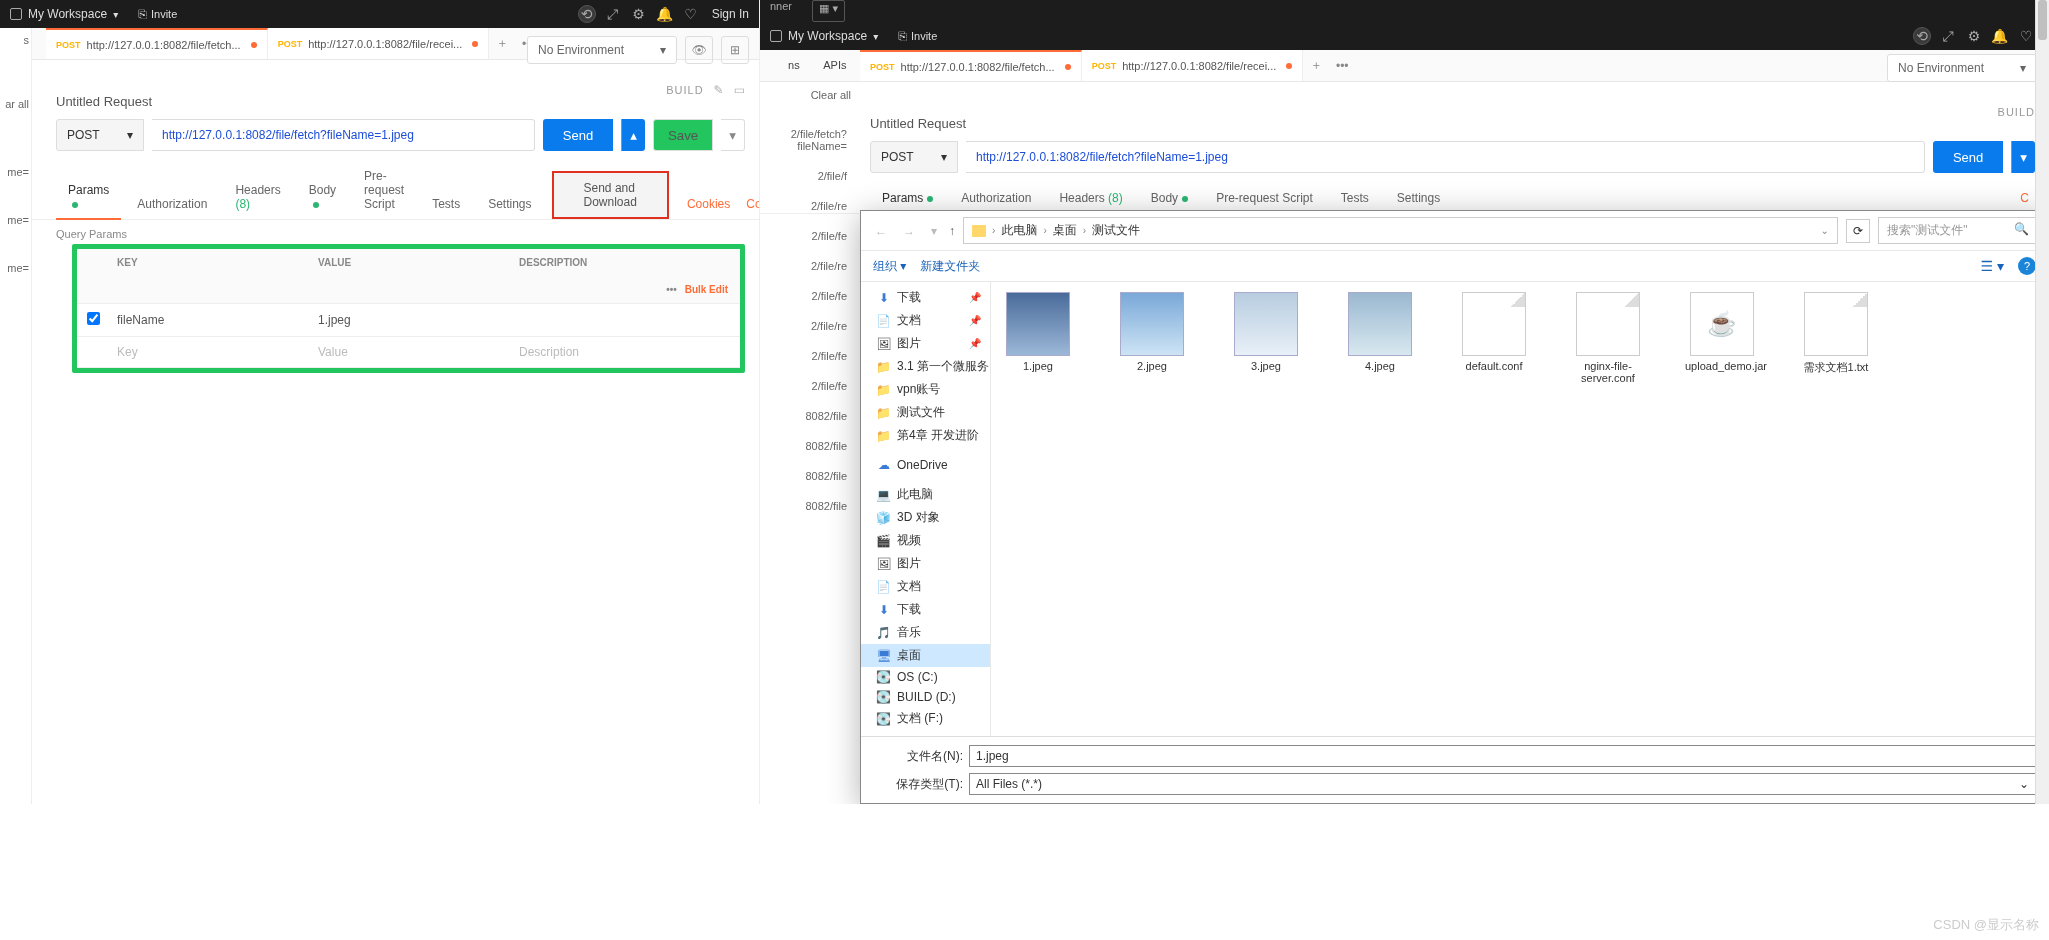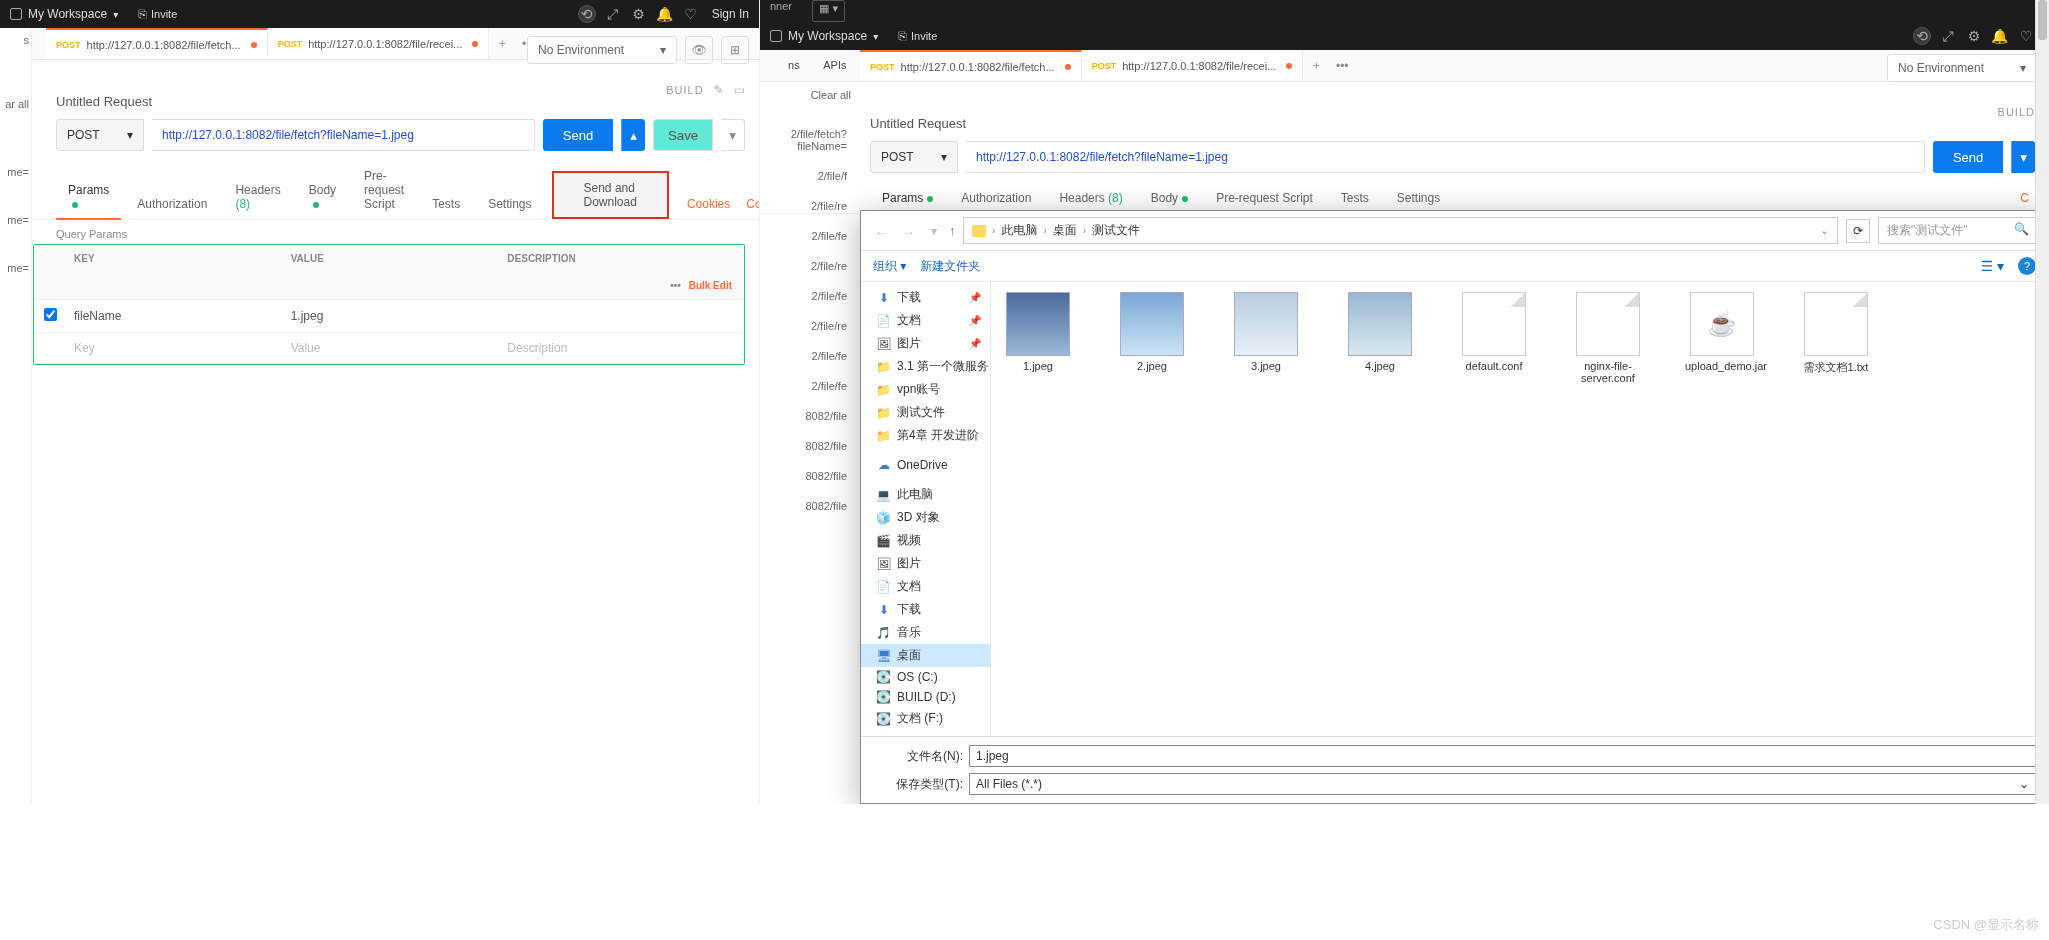--- a/index.html
+++ b/index.html
@@ -33,33 +33,33 @@
 .env-icon { width:28px; height:28px; border:1px solid #ddd; border-radius:3px; display:inline-flex; align-items:center; justify-content:center; color:#888;}
 .titlebar { display:flex; align-items:center; justify-content:space-between; padding: 10px 14px 10px 56px; }
 .titlebar .title { font-size: 13px; color: #555; margin-top: 24px; }
 .titlebar .build { color:#999; font-size:11px; letter-spacing:1px;}
 .titlebar .actions { display:flex; gap:10px; align-items:center; color:#aaa;}
 .reqrow { display:flex; gap:8px; padding: 0 14px 10px 56px; align-items:stretch;}
 .method-sel { border:1px solid #ddd; background:#f5f5f5; padding: 8px 10px; width: 88px; display:flex; justify-content:space-between; align-items:center; border-radius:3px 0 0 3px;}
 .url-in { flex:1; border:1px solid #ddd; border-left:none; padding: 8px 10px; font-size:12px; color:#1d4ed8; border-radius: 0 3px 3px 0;}
 .sendbtn { background:#097bed; color:#fff; border:none; padding: 0 20px; border-radius:3px 0 0 3px; font-size:13px; display:flex; align-items:center;}
 .sendbtn-dd { background:#097bed; color:#fff; border:none; border-left:1px solid rgba(255,255,255,0.3); padding: 0 8px; border-radius:0 3px 3px 0;}
-.savebtn { border:1px solid #ddd; background:#5eead4; padding: 0 14px; border-radius:3px 0 0 3px; color:#555;}
+.savebtn { border:1px solid #ddd; background:#22c55e; padding: 0 14px; border-radius:3px 0 0 3px; color:#555;}
 .savebtn-dd { border:1px solid #ddd; border-left:none; background:#fff; padding: 0 8px; border-radius:0 3px 3px 0; color:#888;}
 .subtabs { display:flex; align-items:flex-end; padding: 0 14px 0 56px; border-bottom:1px solid #eee; font-size:12px; color:#666; gap:4px;}
 .subtabs .st { padding: 8px 12px; cursor:pointer; position:relative;}
 .subtabs .st.active { color:#333;}
 .subtabs .st.active::after { content:''; position:absolute; bottom:-1px; left:0; right:0; height:2px; background:#ff6c37;}
 .subtabs .st .pdot { width:6px;height:6px;border-radius:50%; background:#2ab673; display:inline-block; margin-left:4px;}
 .subtabs .st .cnt { color:#2ab673;}
 .subtabs .flex { flex:1;}
 .subtabs .link { color:#ff6c37; font-size:12px; padding: 8px 6px;}
 .dd-send { border:2px solid #e03020; background:#f4f4f4; color:#555; padding:8px 30px; font-size:12px; position:relative; margin-right:8px;}
 .qhead { padding: 8px 14px 4px 56px; font-size:11px; color:#888;}
-.ptable { margin: 0 14px 0 33px; border:1px solid #22c55e; border-radius:2px;}
+.ptable { margin: 0 14px 0 72px; border:5px solid #22c55e; border-radius:2px;}
 .ptable .hd, .ptable .rw { display:grid; grid-template-columns: 30px 1fr 1fr 1fr 30px; border-bottom:1px solid #eee; align-items:center;}
 .ptable .hd { background:#fafafa; font-size:10px; color:#888; font-weight:600;}
 .ptable .hd div, .ptable .rw div { padding: 8px 10px; }
 .ptable .rw div { font-size:12px; color:#555;}
 .ptable .rw.empty div { color:#bbb;}
 .ptable .hd .bulkc { display:flex; justify-content:flex-end; align-items:center; gap:8px; grid-column: 4 / 6; padding-right:12px;}
 
 .pane.right .topbar2 { background:#1c1c1c; height:22px; display:flex; padding:0 10px; color:#aaa; font-size:11px;}
 .pane.right .topbar { margin-top:0;}
 .rside { position:absolute; left:0; top:50px; width: 95px; font-size:11px; color:#666;}

